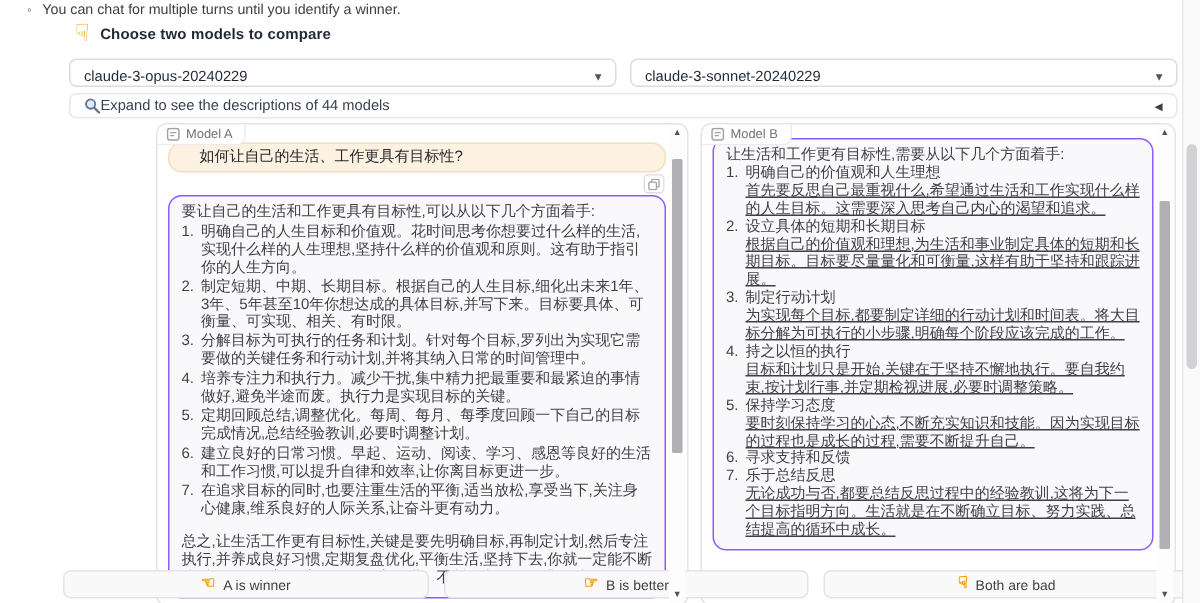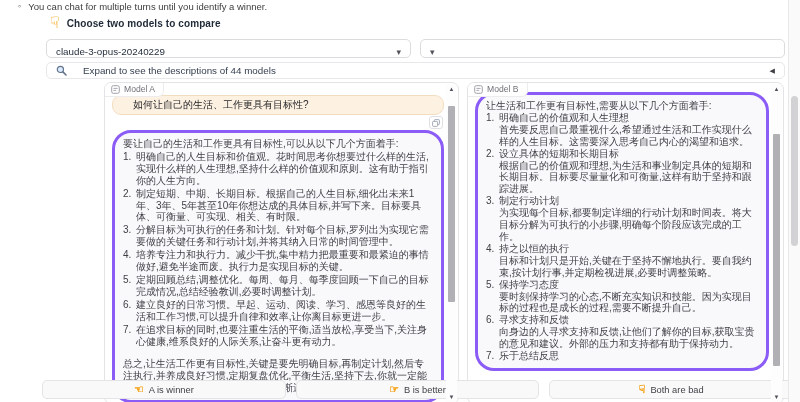--- a/index.html
+++ b/index.html
@@ -19,53 +19,53 @@
 
   
   .selects-row{position:absolute;top:39px;left:46px;right:15px;height:19px;display:flex;gap:9px;}
   .select{flex:1;background:#fff;border:1px solid #dcdcdf;border-radius:5px;display:flex;
     align-items:flex-end;padding:0 9px;font-size:9.8px;color:#1f2937;cursor:pointer;}
   .select .val{flex:1;overflow:hidden;white-space:nowrap;}
   .select .caret{color:#52525b;font-size:9px;}
 
   
   .accordion{position:absolute;top:62px;left:46px;right:15px;height:17px;background:#fff;
-    border:1px solid #e8e8ea;border-radius:5px;display:flex;align-items:center;gap:16px;
+    border:1px solid #e8e8ea;border-radius:5px;display:flex;align-items:center;gap:0;
     padding:0 9px;font-size:9.8px;color:#374151;cursor:pointer;}
   .accordion .label{flex:1;}
   .accordion .acc-arrow{font-size:7px;color:#3f3f46;}
 
   
   .panels{position:absolute;top:82px;left:60px;right:16px;height:322px;display:flex;gap:8px;margin-left:44px;}
   .panel{position:relative;background:#fff;border:1px solid #e4e4e7;border-radius:7px;overflow:hidden;}
   .panel-a{width:355px;flex:none;}
   .panel-b{flex:1;}
   .panel-label{position:absolute;top:0;left:0;z-index:3;background:#fff;border-right:1px solid #ececee;
     border-bottom:1px solid #ececee;border-bottom-right-radius:6px;padding:1px 8px 2px 6px;
     display:flex;align-items:center;gap:4px;font-size:8.6px;color:#71717a;}
   .messages{position:absolute;top:0;left:0;right:12px;bottom:0;padding:12px 2px 4px 7px;overflow:hidden;}
 
   .user-bubble{margin-top:0;background:#fdf1e2;border:1px solid #f3ddc0;border-radius:9px;
     padding:3px 20px;font-size:10px;line-height:12px;color:#27272a;}
   .copy-row{display:flex;justify-content:flex-end;height:14px;margin:1px 1px 0 0;}
   .copy-btn{width:14px;height:13px;background:#fff;border:1px solid #e0e0e3;border-radius:3px;
     display:flex;align-items:center;justify-content:center;cursor:pointer;}
 
-  .bot-bubble{background:#f9f9fb;border:3px solid #8b5cf6;border-radius:19px;
+  .bot-bubble{background:#f9f9fb;border:1px solid #8b5cf6;border-radius:9px;
     padding:5px 8px 6px 8px;font-size:10px;line-height:11.9px;color:#3f3f46;}
   .panel-b .bot-bubble{margin-top:-3px;}
   .bot-bubble p{margin:0;}
   .bot-bubble .outro{margin-top:11px;}
   .li{display:flex;margin-top:1px;}
   .li .num{flex:none;width:13px;}
   .li .txt{flex:1;}
   .lib{display:flex;margin-top:0;}
   .lib .num{flex:none;width:13px;}
   .lib .body{flex:1;}
-  .lib .d{color:#3f3f46;}
+  .lib .d{color:#3f3f46;text-decoration:underline;}
 
   
   .vscroll{position:absolute;top:1px;right:1px;bottom:1px;width:11px;z-index:4;background:#fdfdfd;}
   .vscroll .arr{position:absolute;left:0;width:11px;text-align:center;font-size:6px;color:#52525b;}
   .vscroll .arr.up{top:2px;}
   .vscroll .arr.down{bottom:2px;}
   .vscroll .thumb{position:absolute;left:2px;width:7px;background:#b0b0b5;border-radius:1px;cursor:pointer;}
   .thumb-a{top:22px;height:196px;}
   .thumb-b{top:50px;height:232px;}
 
@@ -96,20 +96,21 @@
     <span class="emoji">☟</span>
     <h2>Choose two models to compare</h2>
   </div>
 
   <div class="selects-row">
     <div class="select">
       <span class="val">claude-3-opus-20240229</span>
       <span class="caret">▾</span>
     </div>
     <div class="select">
+      <span class="val">claude-3-sonnet-20240229</span>
       <span class="caret">▾</span>
     </div>
   </div>
 
   <div class="accordion">
     <span>
       <svg width="11" height="11" viewBox="0 0 11 11">
         <circle cx="4.4" cy="4.4" r="3.1" fill="#dbeafe" stroke="#64748b" stroke-width="1.2"></circle>
         <line x1="6.9" y1="6.9" x2="10" y2="10" stroke="#64748b" stroke-width="1.6" stroke-linecap="round"></line>
       </svg>
@@ -212,25 +213,25 @@
           <div class="lib">
               <span class="num">4.</span>
               <span class="body"><span class="t">持之以恒的执行</span><br><span class="d">目标和计划只是开始,关键在于坚持不懈地执行。要自我约束,按计划行事,并定期检视进展,必要时调整策略。</span></span>
             </div>
           <div class="lib">
               <span class="num">5.</span>
               <span class="body"><span class="t">保持学习态度</span><br><span class="d">要时刻保持学习的心态,不断充实知识和技能。因为实现目标的过程也是成长的过程,需要不断提升自己。</span></span>
             </div>
           <div class="lib">
               <span class="num">6.</span>
-              <span class="body"><span class="t">寻求支持和反馈</span><br><span class="d">向身边的人寻求支持和反馈,让他们了解你的目标,获取宝贵的意见和建议。外部的压力和支持都有助于保持动力。</span></span>
+              <span class="body"><span class="t">寻求支持和反馈</span><br></span>
             </div>
           <div class="lib">
               <span class="num">7.</span>
-              <span class="body"><span class="t">乐于总结反思</span><br></span>
+              <span class="body"><span class="t">乐于总结反思</span><br><span class="d">无论成功与否,都要总结反思过程中的经验教训,这将为下一个目标指明方向。生活就是在不断确立目标、努力实践、总结提高的循环中成长。</span></span>
             </div>
         </div>
       </div>
       <div class="vscroll">
         <span class="arr up">▲</span>
         <div class="thumb thumb-b"></div>
         <span class="arr down">▼</span>
       </div>
     </section>
 

